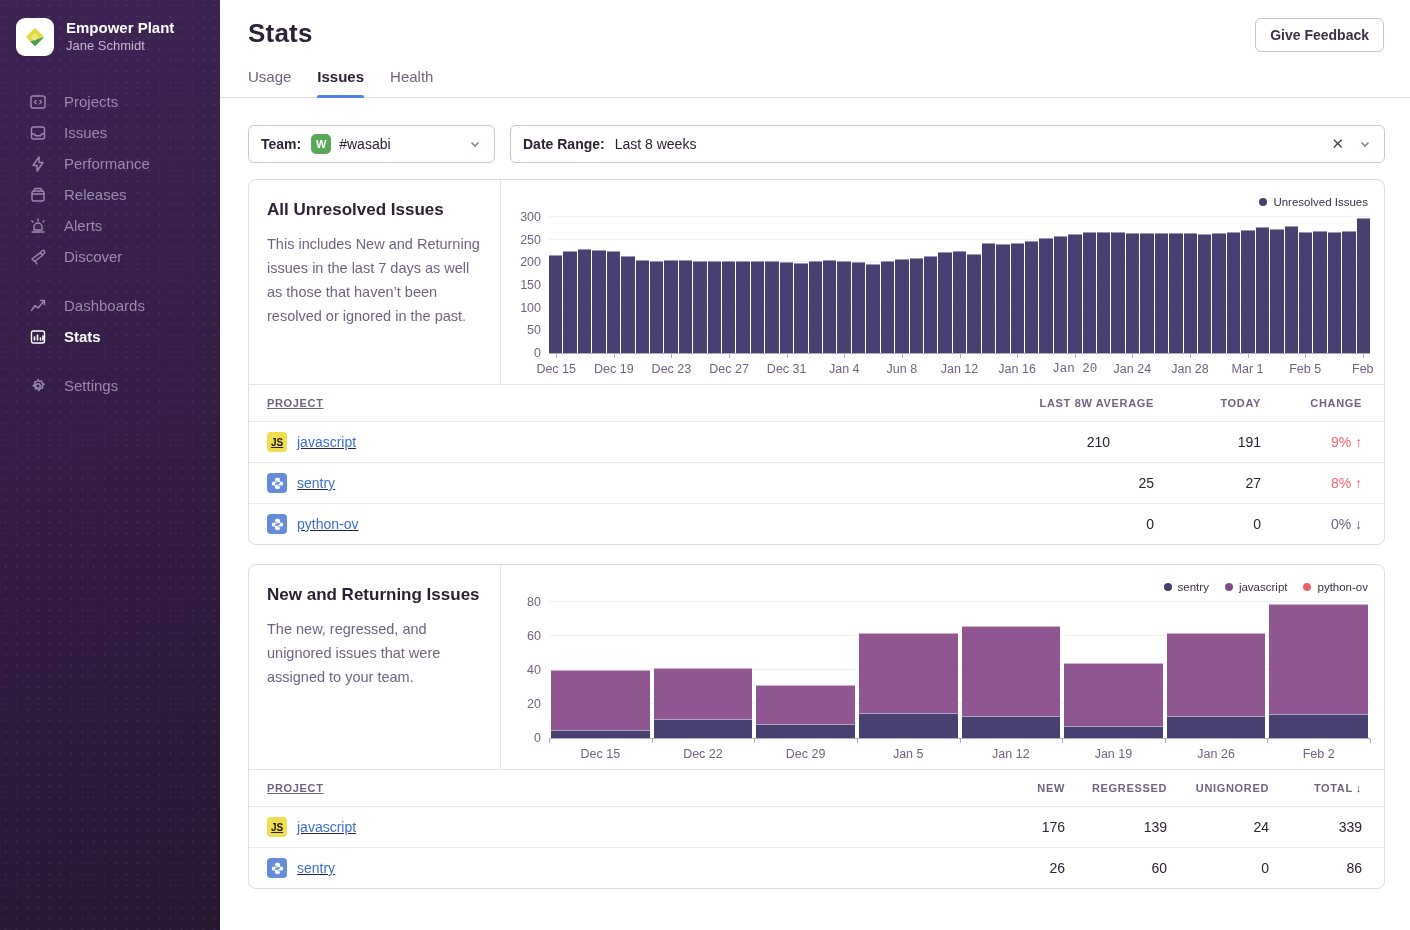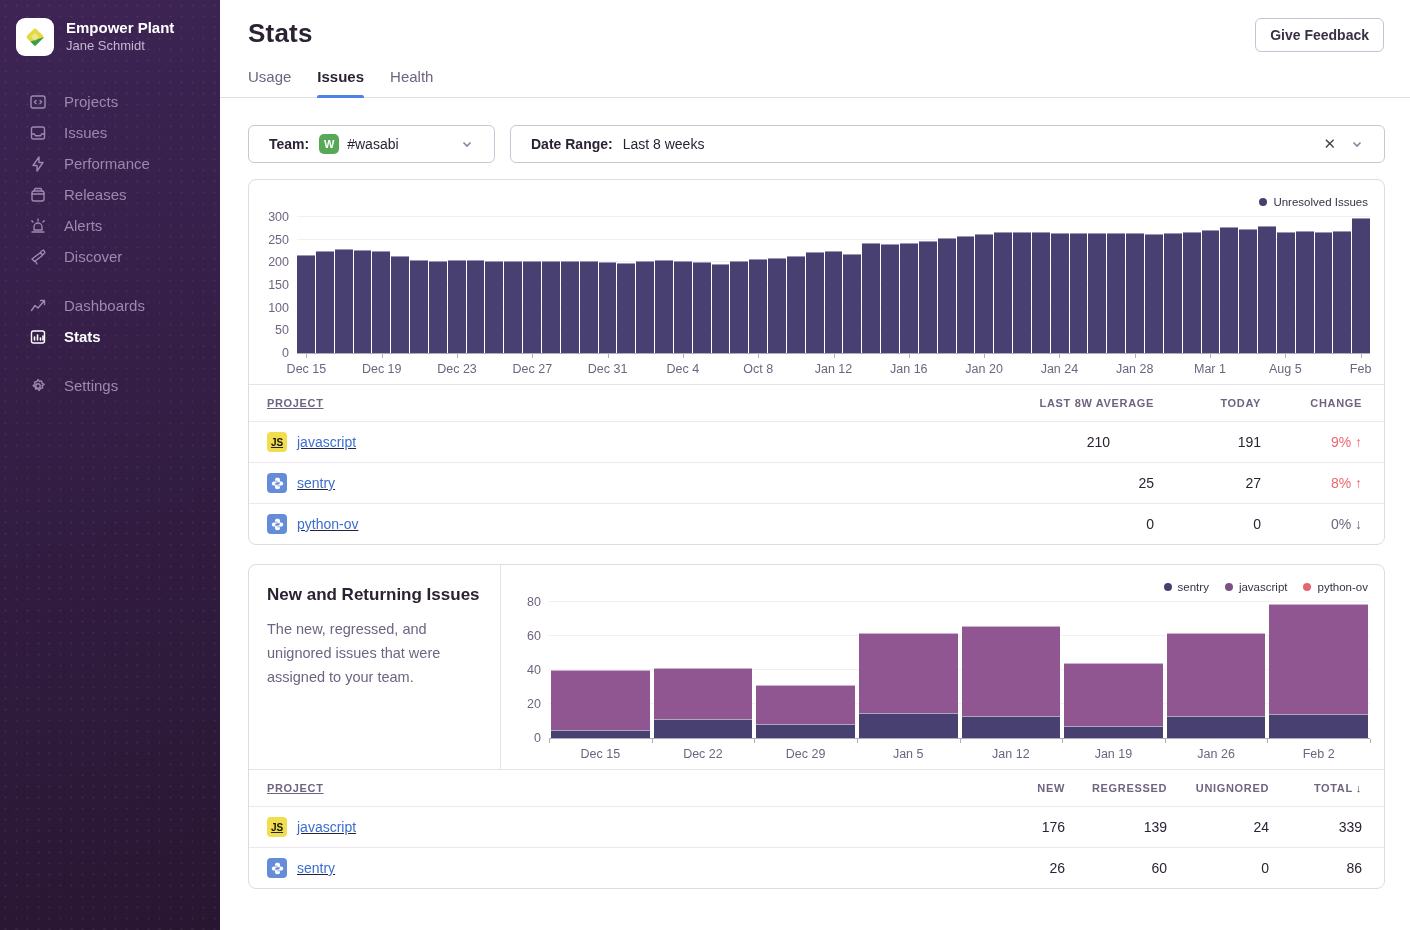--- a/index.html
+++ b/index.html
@@ -36,21 +36,21 @@
   .feedback-btn { background:#fff; border:1px solid #c9c1d3; border-radius:6px; padding:8px 14px;
     font-size:14px; font-weight:bold; color:#3a3043; cursor:pointer; font-family:inherit; }
 
   .tabs { display:flex; gap:26px; padding:0 0 0 28px; margin-top:16px; border-bottom:1px solid #e3dde9; }
   .tab { font-size:15px; color:#6f6480; padding-bottom:12px; cursor:pointer; position:relative; }
   .tab.active { color:#2b2233; font-weight:bold; }
   .tab.active::after { content:""; position:absolute; left:0; right:0; bottom:-1px; height:3px; background:#4c82e8; border-radius:2px 2px 0 0; }
 
   .filter-row { display:flex; gap:15px; margin:27px 25px 0 28px; }
   .filter-box { height:38px; border:1px solid #cdc5d6; border-radius:6px; display:flex; align-items:center;
-    padding:0 20px; font-size:14px; background:#fff; cursor:pointer; }
+    padding:0 12px; font-size:14px; background:#fff; cursor:pointer; }
   .filter-box .flabel { font-weight:bold; color:#2b2233; margin-right:10px; }
   .team-box { width:247px; }
   .date-box { flex:1; }
   .team-avatar { width:20px; height:20px; border-radius:5px; background:#57a957; color:#fff; font-size:11px; font-weight:bold;
     display:flex; align-items:center; justify-content:center; margin-right:8px; }
   .spacer { flex:1; }
   .chev { color:#8d80a0; display:flex; }
   .xicon { color:#4a3f55; font-size:15px; margin-right:14px; }
 
   
@@ -236,20 +236,24 @@
         <span class="chev">
           <svg width="14" height="14" viewBox="0 0 14 14" fill="none" stroke="currentColor" stroke-width="1.6">
               <path d="M3.5 5.5 L7 9 L10.5 5.5"></path>
             </svg>
         </span>
       </div>
     </div>
 
     <section class="panel">
       <div class="panel-top">
+        <div class="panel-desc">
+          <div class="panel-title">All Unresolved Issues</div>
+          <div class="panel-text">This includes New and Returning issues in the last 7 days as well as those that haven’t been resolved or ignored in the past.</div>
+        </div>
         <div class="panel-chart">
           <div class="legend-row" id="legend1">
               <span class="legend-item">
                 <span class="legend-dot" style="background: rgb(70, 64, 111);"></span>
                 <span>Unresolved Issues</span>
               </span>
             </div>
           <div class="plot" id="plot1">
               <div class="ylabel" style="bottom: 0px; transform: translateY(50%);">0</div>
               <div class="gridline" style="bottom: 22.6667px;"></div>
@@ -329,37 +333,37 @@
               <div class="xlab" style="left: 0.877193%;">Dec 15</div>
               <div class="xtick" style="left: 7.89474%;"></div>
               <div class="xlab" style="left: 7.89474%;">Dec 19</div>
               <div class="xtick" style="left: 14.9123%;"></div>
               <div class="xlab" style="left: 14.9123%;">Dec 23</div>
               <div class="xtick" style="left: 21.9298%;"></div>
               <div class="xlab" style="left: 21.9298%;">Dec 27</div>
               <div class="xtick" style="left: 28.9474%;"></div>
               <div class="xlab" style="left: 28.9474%;">Dec 31</div>
               <div class="xtick" style="left: 35.9649%;"></div>
-              <div class="xlab" style="left: 35.9649%;">Dec 4</div>
+              <div class="xlab" style="left: 35.9649%;">Jan 4</div>
               <div class="xtick" style="left: 42.9825%;"></div>
-              <div class="xlab" style="left: 42.9825%;">Oct 8</div>
+              <div class="xlab" style="left: 42.9825%;">Jun 8</div>
               <div class="xtick" style="left: 50%;"></div>
               <div class="xlab" style="left: 50%;">Jan 12</div>
               <div class="xtick" style="left: 57.0175%;"></div>
               <div class="xlab" style="left: 57.0175%;">Jan 16</div>
               <div class="xtick" style="left: 64.0351%;"></div>
-              <div class="xlab" style="left: 64.0351%;">Jan 20</div>
+              <div class="xlab" style="left: 64.0351%; font-family: Liberation Mono, monospace;">Jan 20</div>
               <div class="xtick" style="left: 71.0526%;"></div>
               <div class="xlab" style="left: 71.0526%;">Jan 24</div>
               <div class="xtick" style="left: 78.0702%;"></div>
               <div class="xlab" style="left: 78.0702%;">Jan 28</div>
               <div class="xtick" style="left: 85.0877%;"></div>
               <div class="xlab" style="left: 85.0877%;">Mar 1</div>
               <div class="xtick" style="left: 92.1053%;"></div>
-              <div class="xlab" style="left: 92.1053%;">Aug 5</div>
+              <div class="xlab" style="left: 92.1053%;">Feb 5</div>
               <div class="xtick" style="left: 99.1228%;"></div>
               <div class="xlab" style="left: 99.1228%;">Feb</div>
             </div>
         </div>
       </div>
       <div class="ptable" id="table1">
           <div class="trow thead table-pad-right">
             <div class="cell-project hcell">PROJECT</div>
             <div class="cell-num hcell" style="width: 160px;">LAST 8W AVERAGE</div>
             <div class="cell-num hcell" style="width: 107px;">TODAY</div>

